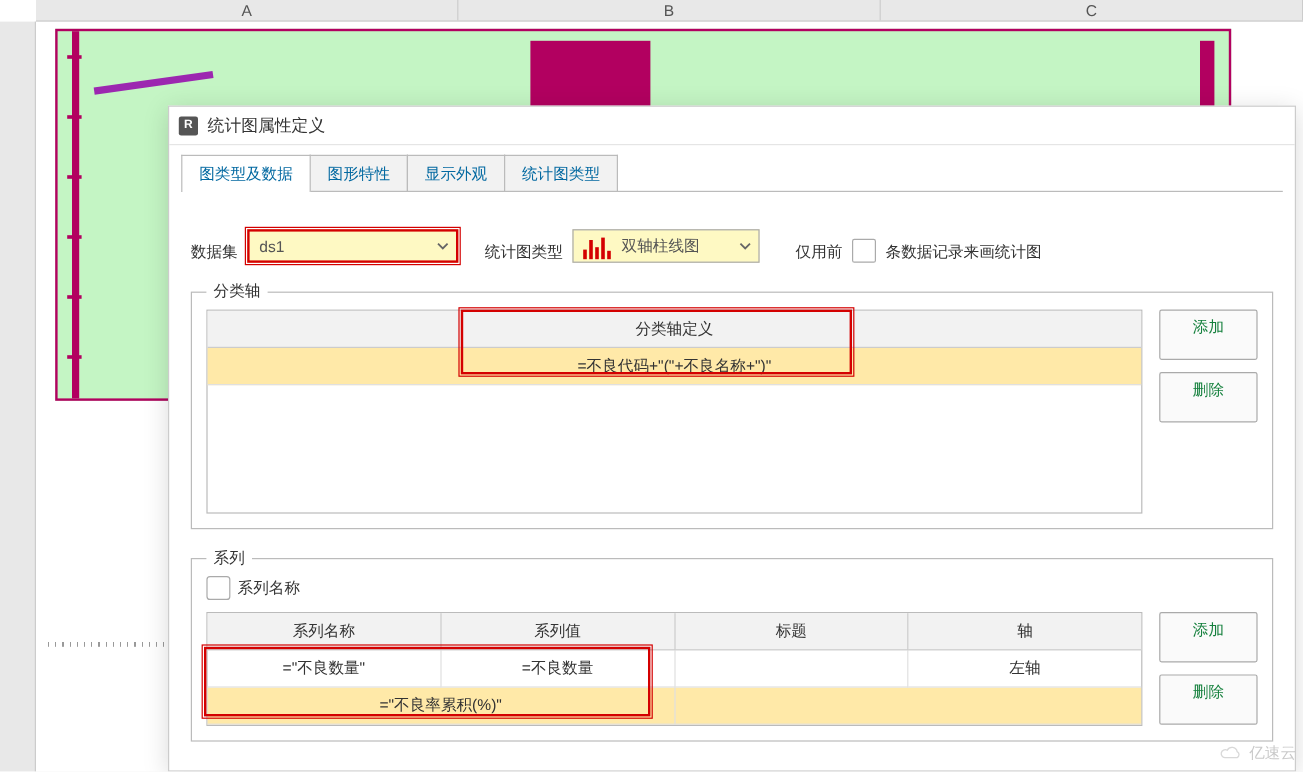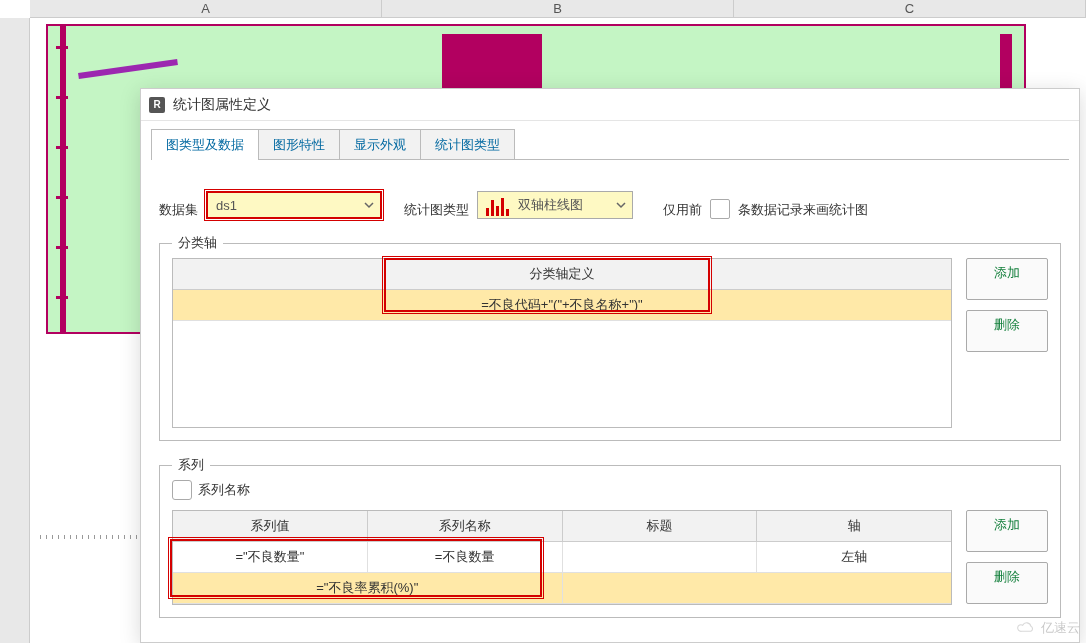--- a/index.html
+++ b/index.html
@@ -162,22 +162,22 @@
     <div class="fs">
       <span class="legend">系列</span>
       <div class="chkrow">
         <span class="check" style="border-radius:3px"></span>
         <span class="lbl">系列名称</span>
       </div>
       <div class="fs-inner">
         <div class="series-wrap" style="flex:1">
           <div class="grid short">
             <div class="gh">
+              <div>系列名称</div>
               <div>系列值</div>
-              <div>系列名称</div>
               <div>标题</div>
               <div>轴</div>
             </div>
             <div class="gr">
               <div>="不良数量"</div>
               <div>=不良数量</div>
               <div></div>
               <div>左轴</div>
             </div>
             <div class="gr sel">

